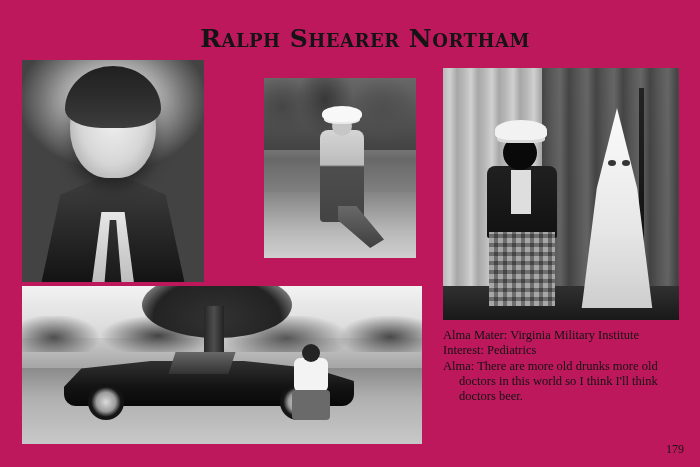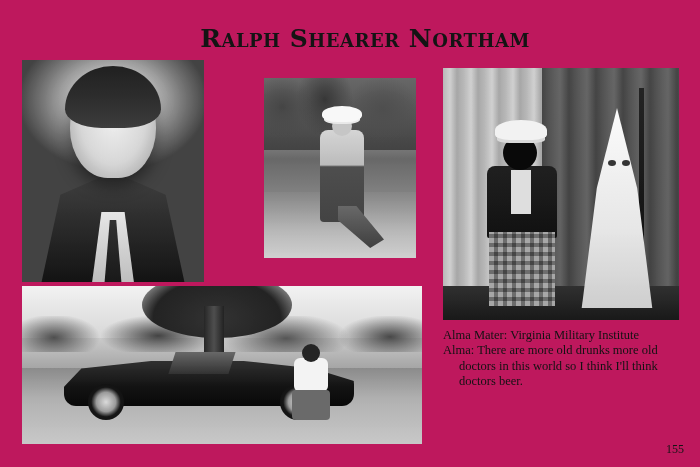--- a/index.html
+++ b/index.html
@@ -403,22 +403,26 @@
       <div class="head"></div>
     </div>
   </div>
 
   <div class="caption">
     <div class="line">
       <span>Alma Mater:</span>
       <span>Virginia Military Institute</span>
     </div>
     <div class="line">
+      <span>Interest:</span>
+      <span>Pediatrics</span>
+    </div>
+    <div class="line">
       <span>Alma:</span>
       <span>There are more old drunks more old</span>
       <span class="quote-rest">doctors in this world so I think I'll think</span>
       <span class="quote-rest">doctors beer.</span>
     </div>
   </div>
 
-  <div class="page-number">155</div>
+  <div class="page-number">179</div>
 
 </div>
 
 </body></html>

